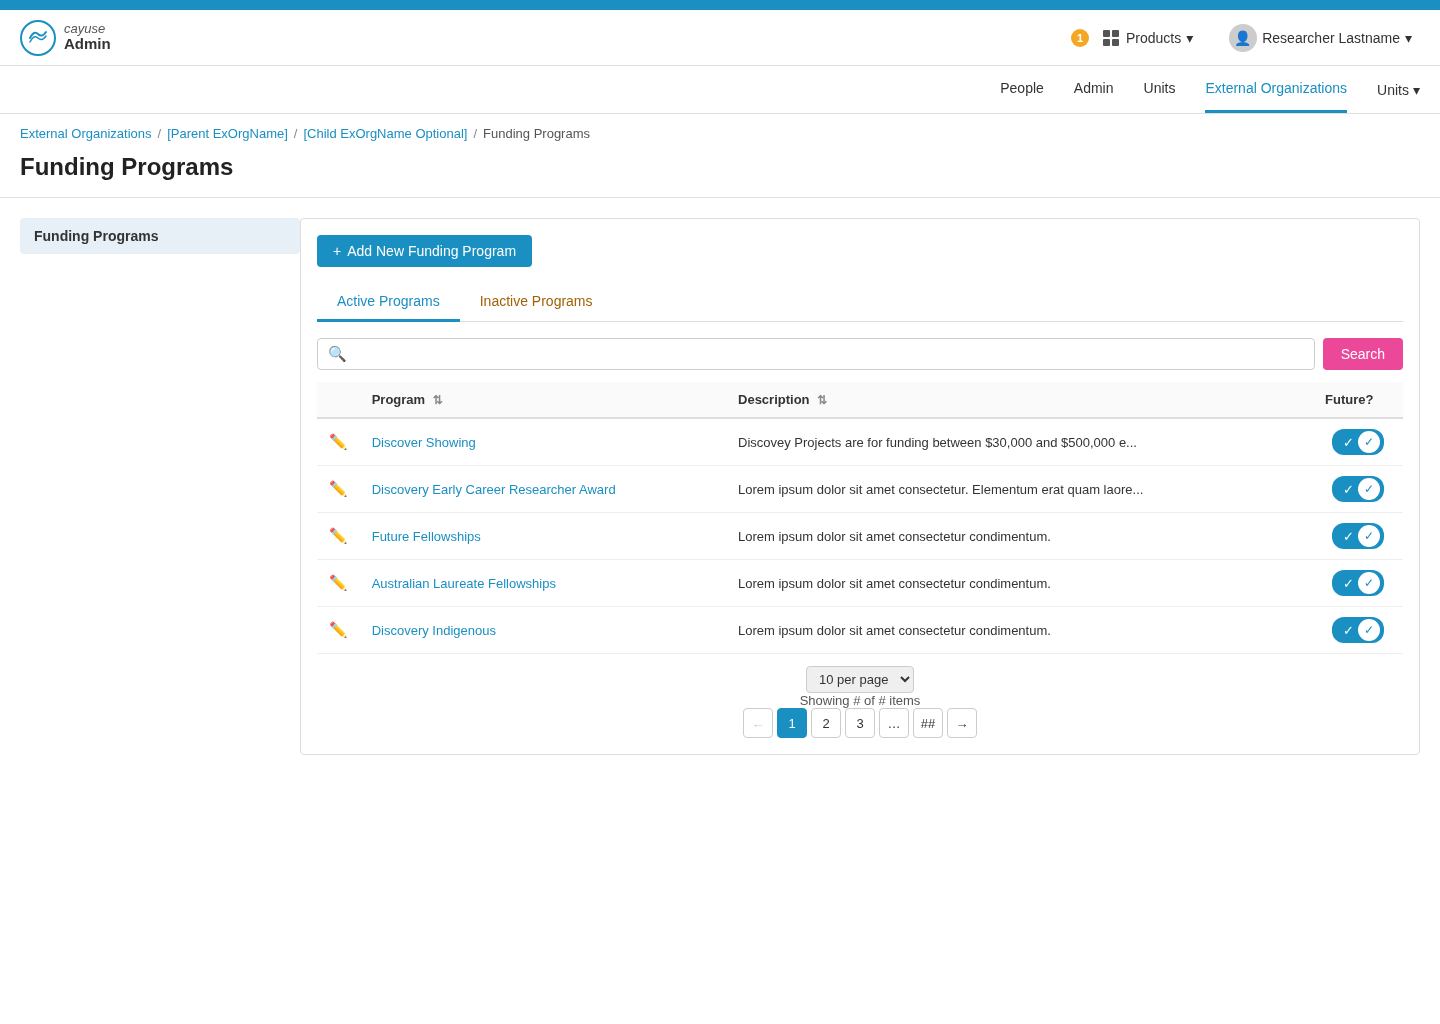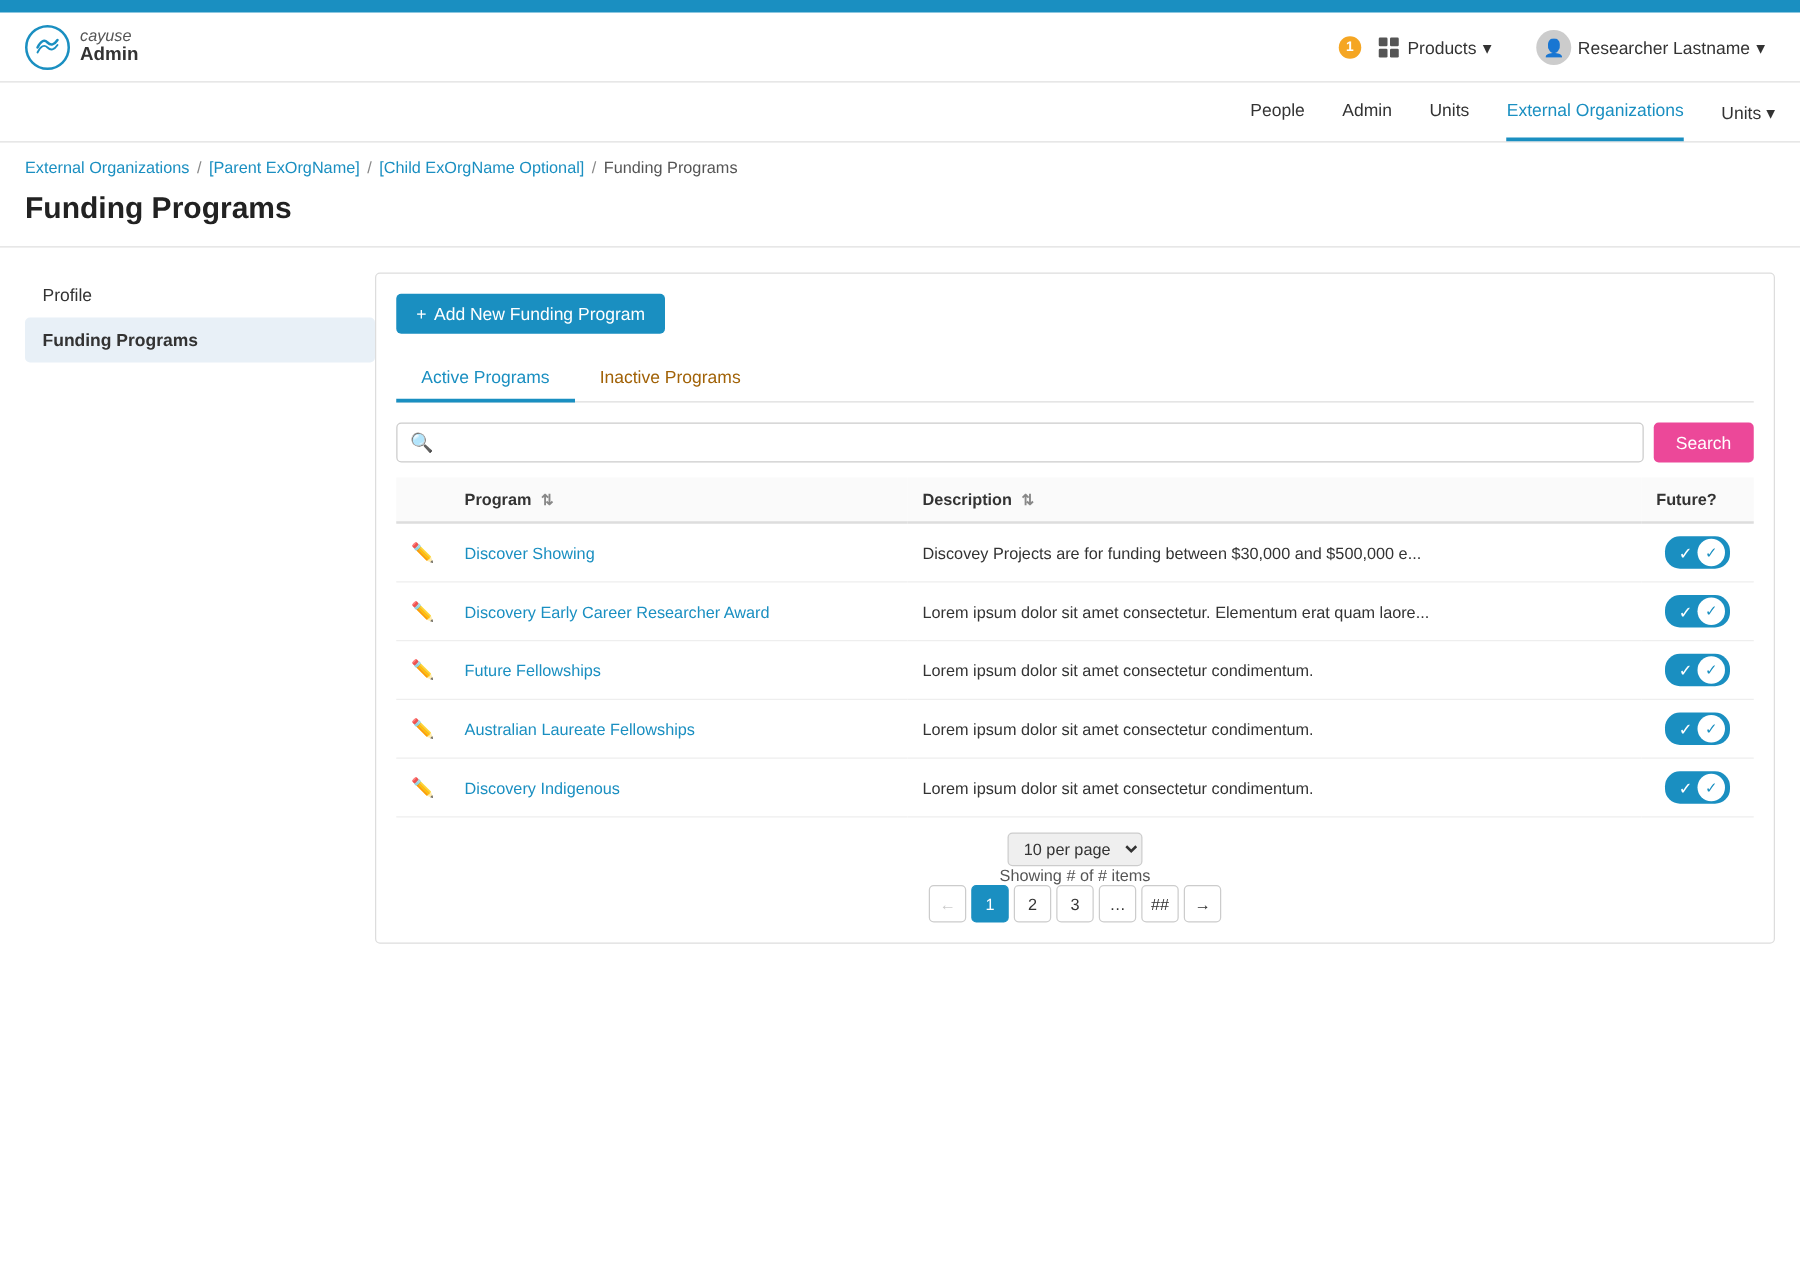--- a/index.html
+++ b/index.html
@@ -427,21 +427,20 @@
   <span class="breadcrumb-current">Funding Programs</span>
 </div>
 
 <div class="page-title">Funding Programs</div>
 
 <hr class="page-divider">
 
 <div class="main-layout">
 
   <div class="sidebar">
-    <div class="sidebar-item">Profile</div>
     <div class="sidebar-item active">Funding Programs</div>
   </div>
 
   <div class="content">
     
     <button class="add-btn">
       <span>+</span>
       <span>Add New Funding Program</span>
     </button>
 

